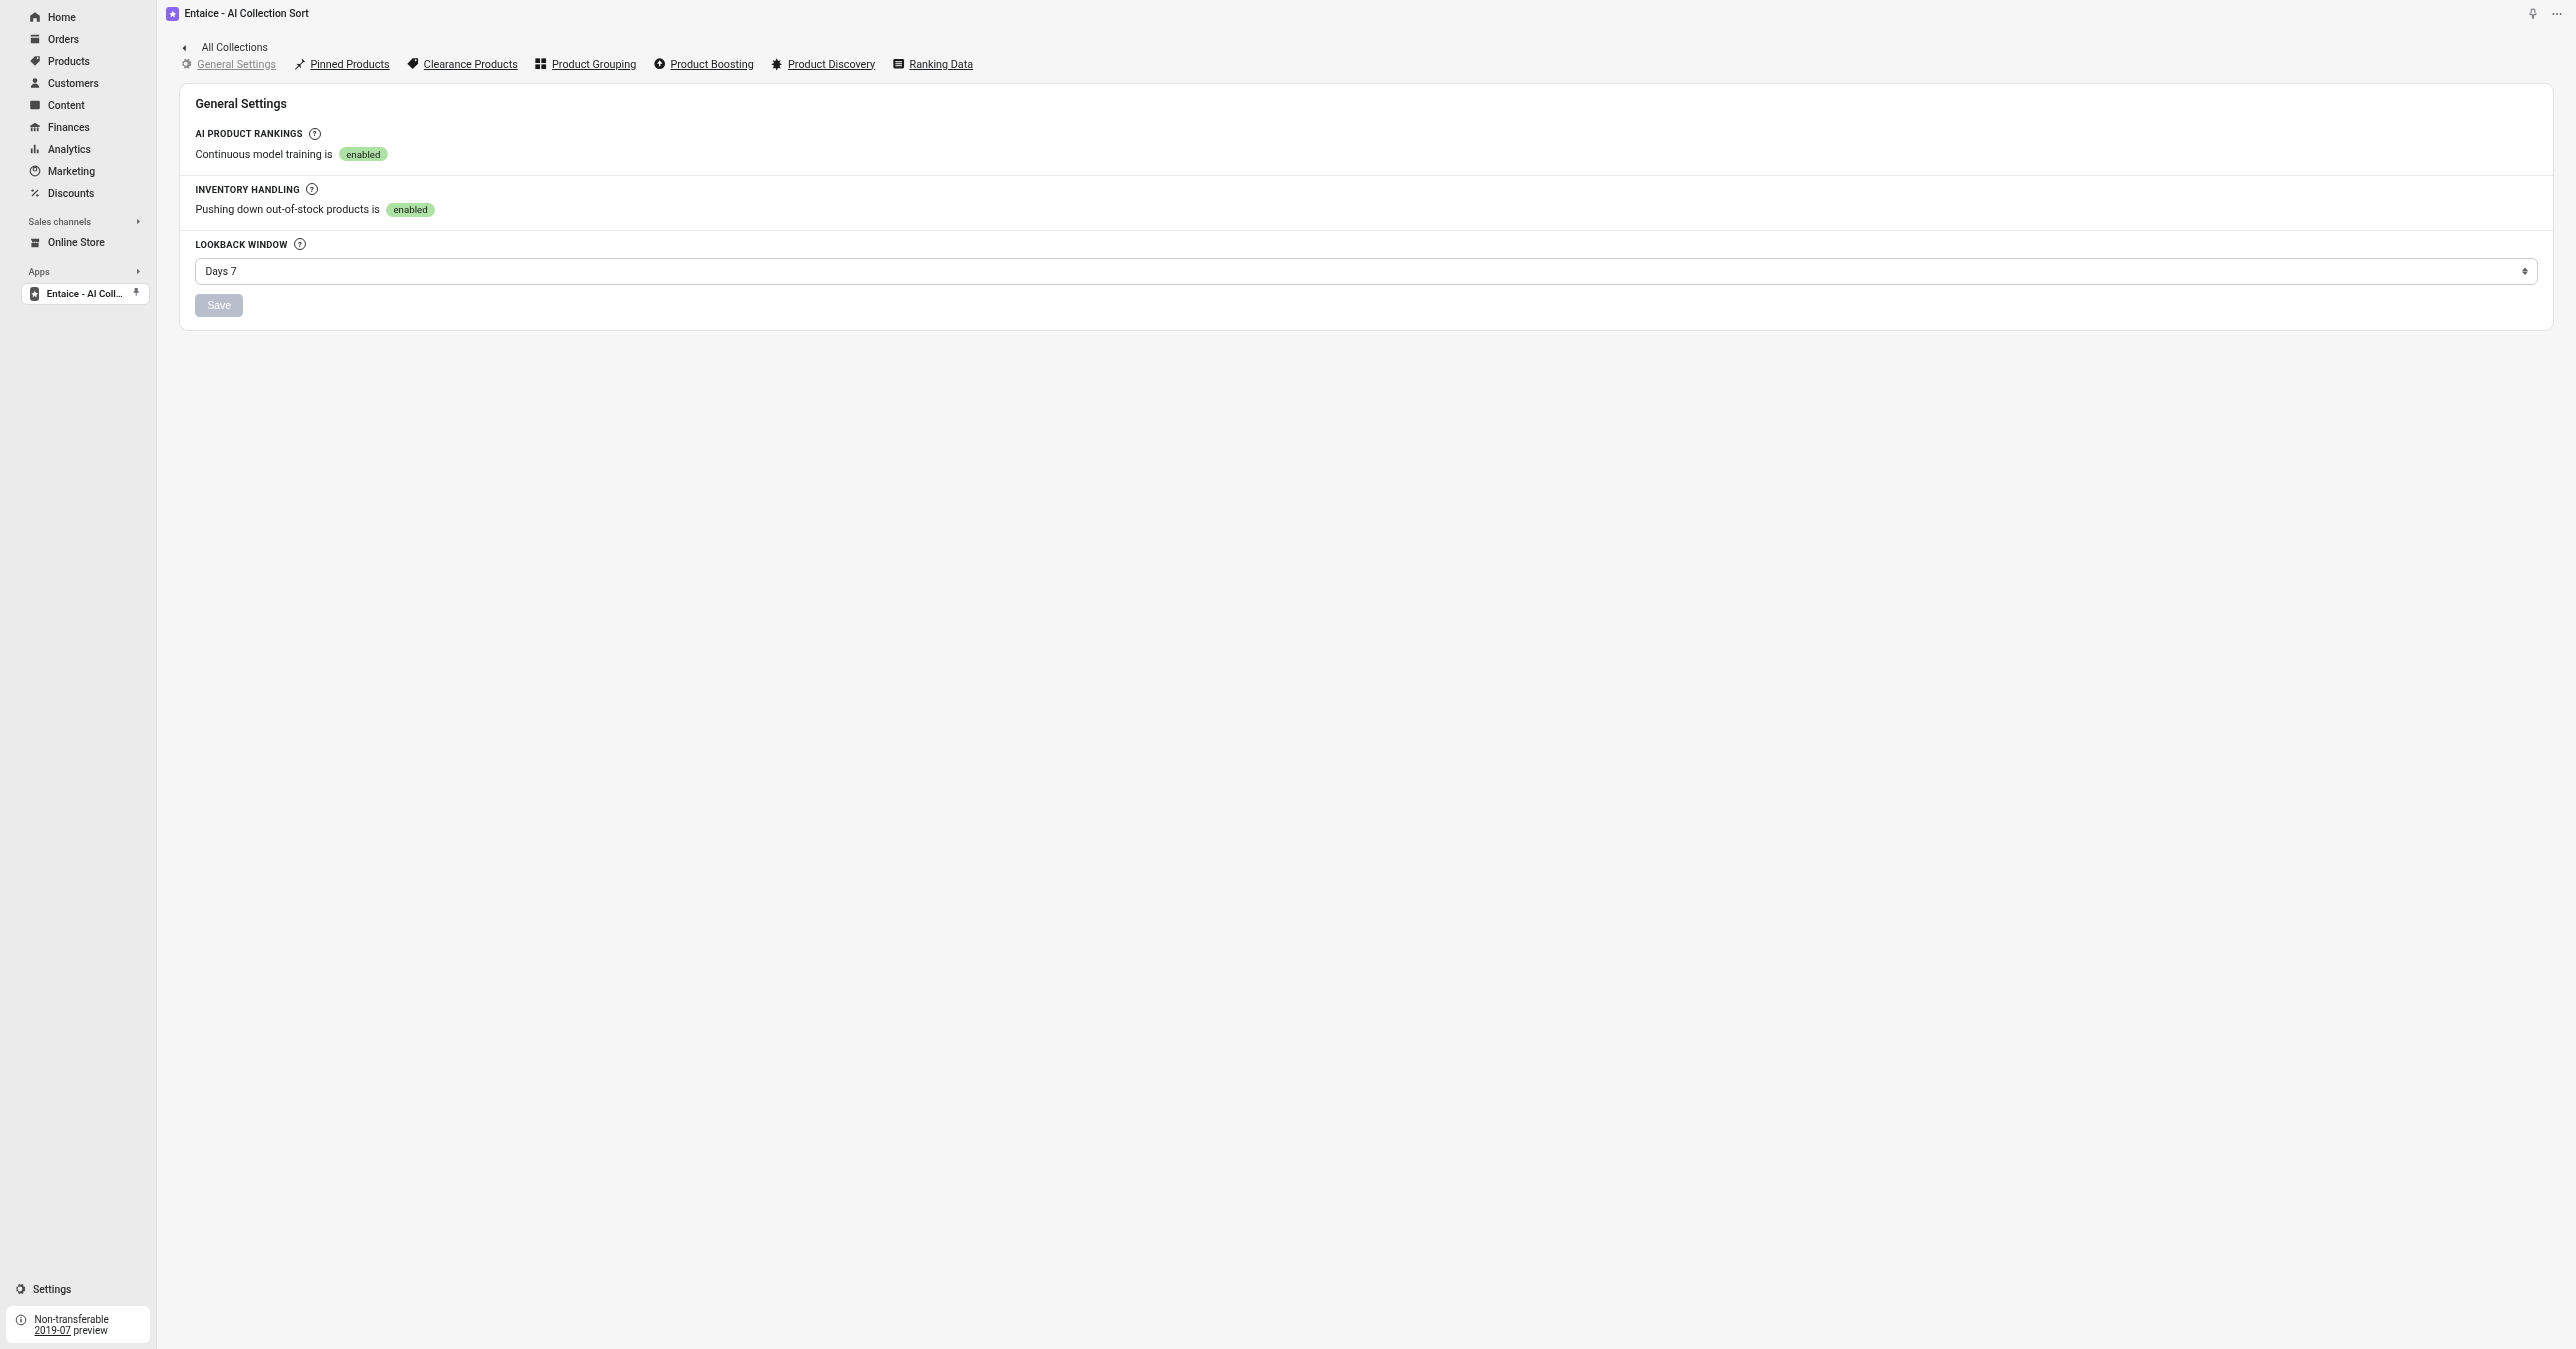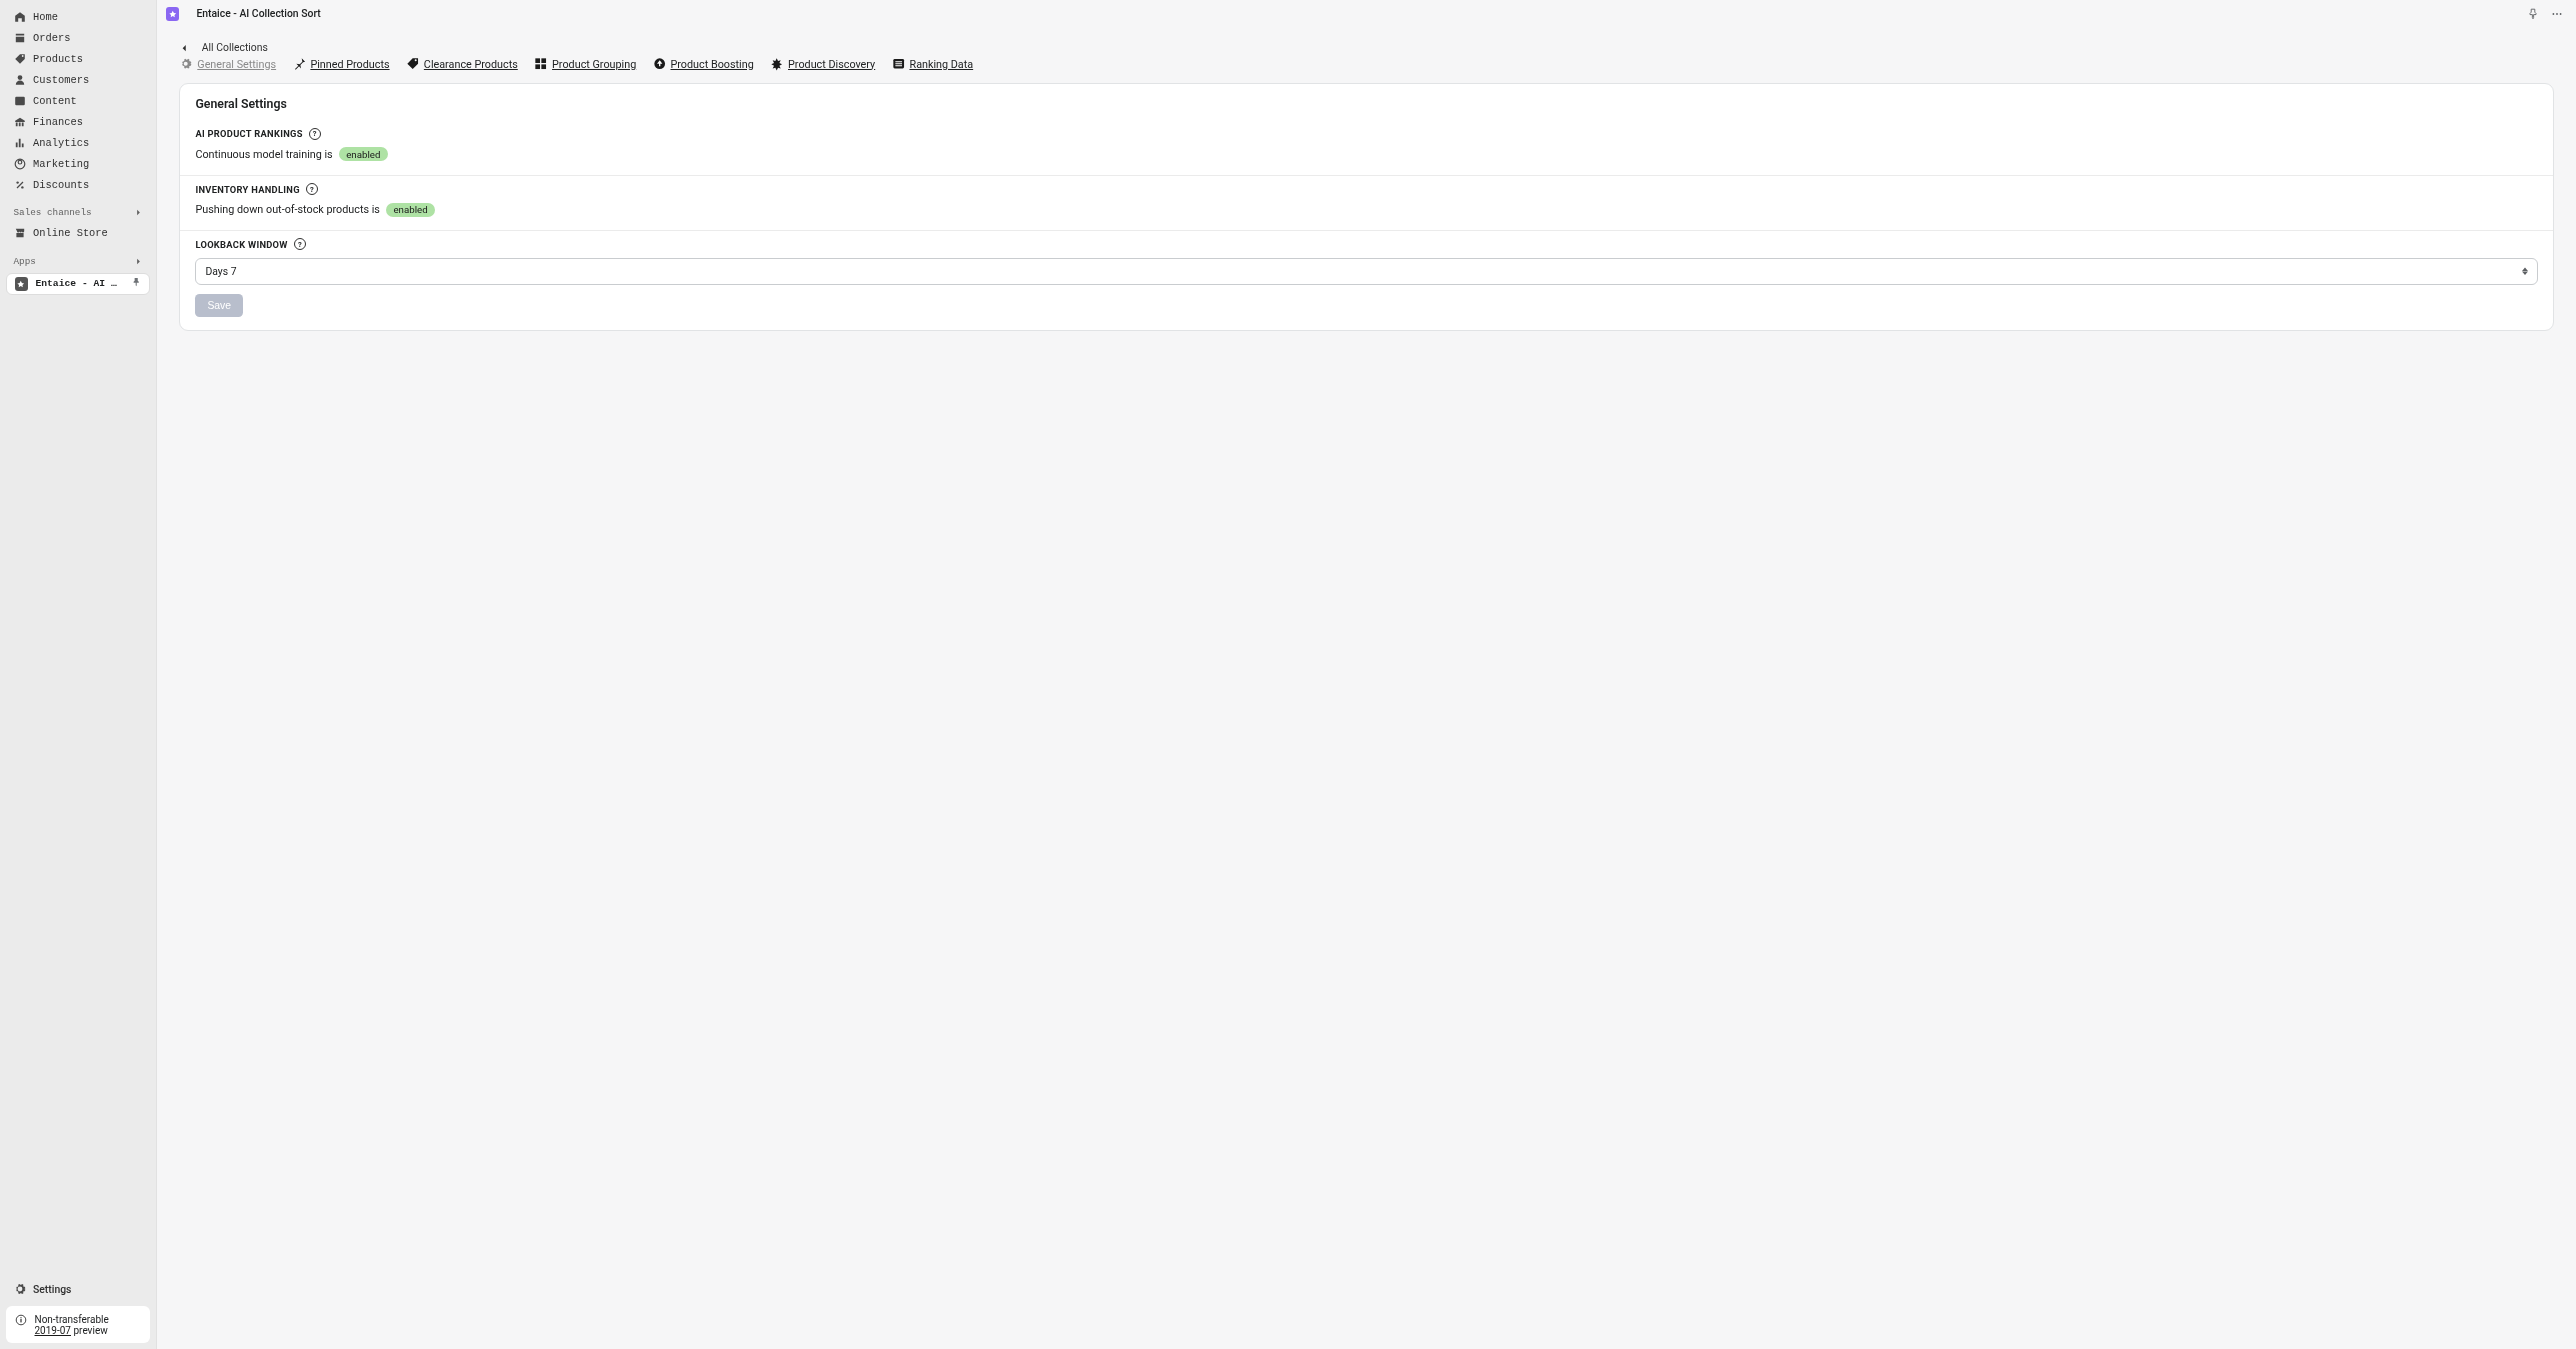--- a/index.html
+++ b/index.html
@@ -1,39 +1,39 @@
 <!DOCTYPE html>
 <html style="font-size:12px"><head>
   <meta charset="utf-8">
   <style>
     * { margin: 0; padding: 0; box-sizing: border-box; }
     body { font-family: -apple-system, BlinkMacSystemFont, "Segoe UI", Roboto, sans-serif; font-size: 10.4px; color: #202223; background: #f6f6f7; height: 100vh; display: flex; }
     
     
     .sidebar { width: 157px; background: #ebebeb; display: flex; flex-direction: column; border-right: 0.7px solid #e1e1e1; }
-    .sidebar-nav { padding: 6px 6px 0 6px; flex: 1; overflow: auto; font-family: Liberation Mono, monospace; }
+    .sidebar-nav { padding: 6px 6px 0 21px; flex: 1; overflow: auto; }
     .nav-item { display: flex; align-items: center; gap: 7.5px; padding: 4.5px 7.5px; cursor: pointer; border-radius: 6px; font-weight: 500; color: #303030; }
     .nav-icon { width: 12px; height: 12px; display: inline-flex; align-items: center; justify-content: center; }
     .nav-icon svg { width: 12px; height: 12px; fill: #4a4a4a; }
     .section-header { display: flex; justify-content: space-between; align-items: center; padding: 12px 7.5px 4.5px 7.5px; font-size: 9.3px; font-weight: 500; color: #616161; cursor: pointer; }
     .section-header svg { width: 9px; height: 9px; fill: #616161; }
     .app-item { display: flex; align-items: center; gap: 7.5px; padding: 3.7px 7.5px; cursor: pointer; border-radius: 6px; background: #fff; border: 0.7px solid #ddd; margin-top: 1.5px; }
     .app-item .app-icon { width: 13.4px; height: 13.4px; background: #555; border-radius: 3px; display: flex; align-items: center; justify-content: center; }
     .app-item .app-icon svg { width:7.5px; height:7.5px; fill:#fff; }
     .app-item-label { font-weight: 600; font-size: 9.7px; overflow: hidden; text-overflow: ellipsis; white-space: nowrap; max-width: 82px; }
     .pin-icon { margin-left: auto; }
     .pin-icon svg { width: 10.4px; height: 10.4px; fill: #6d7175; }
     .sidebar-bottom { margin-top: auto; padding: 0 6px 6px 6px; }
     .preview-box { background: #fff; border-radius: 6px; padding: 7.5px 9px; font-size: 10px; display: flex; gap: 7.5px; align-items: flex-start; margin-top: 6px; }
     .preview-box a { color: #1a1a1a; text-decoration: underline; }
     
     
     .main { flex: 1; display: flex; flex-direction: column; }
     .topbar { height: 28px; display: flex; align-items: center; padding: 0 12px 0 9px; background: #f6f6f7; }
-    .topbar-left { display: flex; align-items: center; gap: 17px; }
+    .topbar-left { display: flex; align-items: center; gap: 5px; }
     .app-badge { width: 13.4px; height: 13.4px; background: #8a67f2; border-radius: 3px; display: flex; align-items: center; justify-content: center; }
     .app-badge svg { width: 7.5px; height: 7.5px; fill: #fff; }
     .topbar-title { font-size: 10.4px; font-weight: 500; color: #202223; }
     .topbar-actions { margin-left: auto; display: flex; gap: 9px; align-items: center; }
     .icon-btn { width: 15px; height: 15px; display: flex; align-items: center; justify-content: center; cursor: pointer; }
     .icon-btn svg { width: 12px; height: 12px; fill: #5c5f62; }
     
     .content { flex: 1; overflow: auto; padding: 0 0 22.4px 0; }
     .content-inner { max-width: 100%; padding: 13.4px 22.4px; }
     

